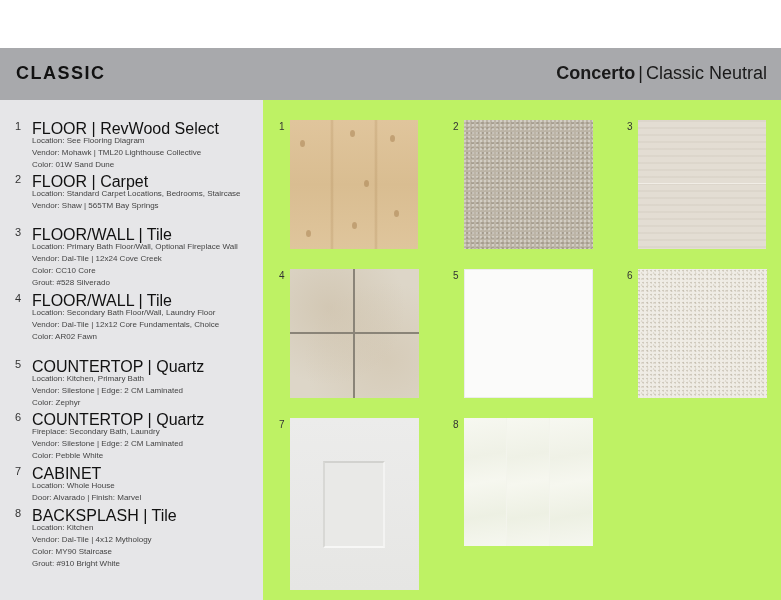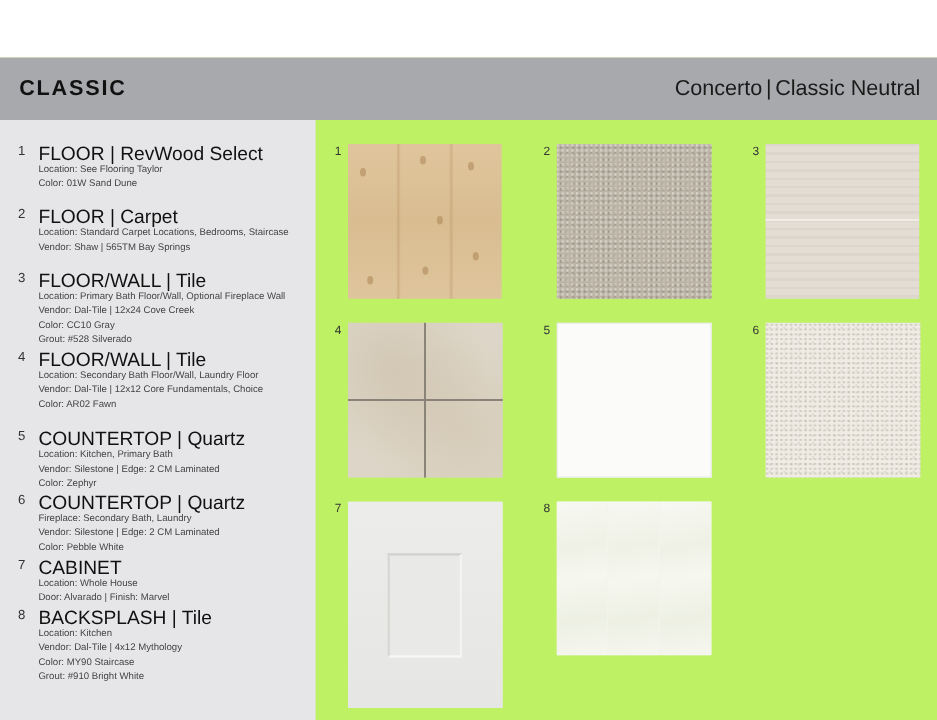--- a/index.html
+++ b/index.html
@@ -1,21 +1,21 @@
 <!DOCTYPE html>
 <html><head>
 <meta charset="utf-8">
 <style>
   * { margin:0; padding:0; box-sizing:border-box; }
   html, body { width:781px; height:600px; overflow:hidden; background:#ffffff; font-family:"Liberation Sans", sans-serif; }
   .page { position:relative; width:781px; height:600px; background:#bef264;margin-top:48px; }
   .header { position:absolute; left:0; top:0; width:781px; height:52px; background:#a8a9ac; }
   .header .left-title { position:absolute; left:16px; top:15px; font-size:18px; font-weight:bold; letter-spacing:1.5px; color:#111; }
   .header .right-title { position:absolute; right:14px; top:15px; font-size:18px; color:#1a1a1a; white-space:nowrap; }
-  .header .right-title .bold { font-weight:normal; }
+  .header .right-title .bold { font-weight:bold; }
   .header .right-title .sep { margin:0 3px; font-weight:normal; }
   .sidebar { position:absolute; left:0; top:52px; width:263px; height:548px; background:#e6e6e8; }
   .item { position:absolute; left:0; width:263px; }
   .item .num { position:absolute; left:15px; top:0; font-size:11px; color:#333; }
   .item .title { position:absolute; left:32px; top:0; font-size:16px; color:#111; white-space:nowrap; }
   .item .lines { position:absolute; left:32px; top:15px; }
   .item .line { font-size:8px; line-height:12px; color:#444; white-space:nowrap; }
   .swatch-label { position:absolute; font-size:10px; color:#333; }
   .swatch { position:absolute; }
   .sw1 { left:290px; top:72px; width:128px; height:129px;
@@ -68,39 +68,40 @@
     <div class="right-title">
       <span class="bold">Concerto</span><span class="sep">|</span><span>Classic Neutral</span>
     </div>
   </div>
 
   <div class="sidebar">
     <div class="item" style="top:20px">
       <span class="num">1</span>
       <span class="title">FLOOR | RevWood Select</span>
       <div class="lines">
-        <div class="line">Location: See Flooring Taylor</div>
+        <div class="line">Location: See Flooring Diagram</div>
+        <div class="line">Vendor: Mohawk | TML20 Lighthouse Collective</div>
         <div class="line">Color: 01W Sand Dune</div>
       </div>
     </div>
     <div class="item" style="top:73px">
       <span class="num">2</span>
       <span class="title">FLOOR | Carpet</span>
       <div class="lines">
         <div class="line">Location: Standard Carpet Locations, Bedrooms, Staircase</div>
         <div class="line">Vendor: Shaw | 565TM Bay Springs</div>
       </div>
     </div>
     <div class="item" style="top:126px">
       <span class="num">3</span>
       <span class="title">FLOOR/WALL | Tile</span>
       <div class="lines">
         <div class="line">Location: Primary Bath Floor/Wall, Optional Fireplace Wall</div>
         <div class="line">Vendor: Dal-Tile | 12x24 Cove Creek</div>
-        <div class="line">Color: CC10 Gray</div>
+        <div class="line">Color: CC10 Core</div>
         <div class="line">Grout: #528 Silverado</div>
       </div>
     </div>
     <div class="item" style="top:192px">
       <span class="num">4</span>
       <span class="title">FLOOR/WALL | Tile</span>
       <div class="lines">
         <div class="line">Location: Secondary Bath Floor/Wall, Laundry Floor</div>
         <div class="line">Vendor: Dal-Tile | 12x12 Core Fundamentals, Choice</div>
         <div class="line">Color: AR02 Fawn</div>

